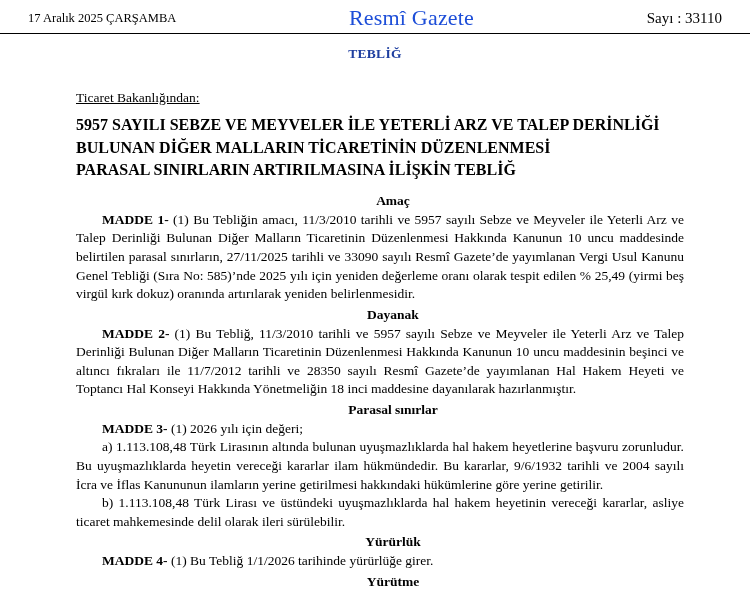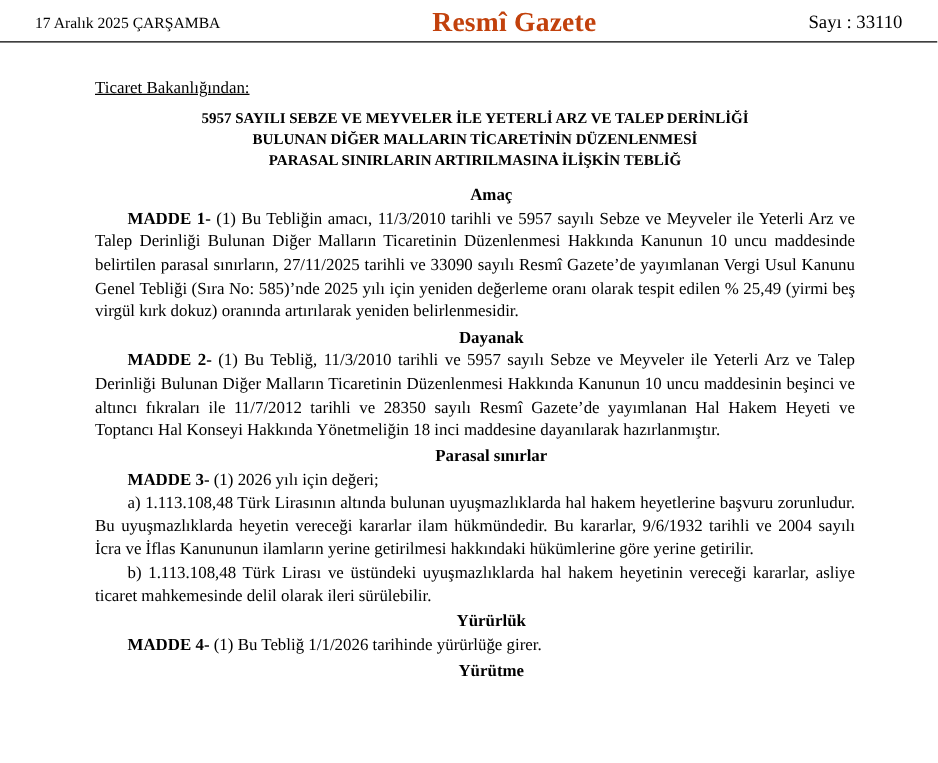--- a/index.html
+++ b/index.html
@@ -37,22 +37,22 @@
     color: #000;
     white-space: nowrap;
     flex: 0 0 auto;
     padding-left: 14px;
   }
   .masthead-title {
     flex: 1 1 auto;
     text-align: center;
     font-family: "Liberation Serif", serif;
     font-size: 22px;
-    font-weight: bold;
-    color: #c2410c;
+    font-weight: normal;
+    color: #1d4ed8;
     letter-spacing: 0.2px;
   }
   .masthead-issue {
     font-family: "Liberation Serif", serif;
     font-size: 15px;
     color: #000;
     white-space: nowrap;
     flex: 0 0 auto;
     padding-right: 14px;
   }
@@ -79,22 +79,22 @@
     box-sizing: border-box;
     padding: 0 66px 0 76px;
     margin-top: 28px;
   }
   .issuer {
     font-size: 13.5px;
     text-decoration: underline;
     margin-bottom: 8px;
   }
   .doc-title {
-    text-align: center;
-    font-size: 12px;
+    text-align: left;
+    font-size: 16px;
     font-weight: bold;
     line-height: 1.42;
     margin: 0 0 10px 0;
   }
   .doc-title div {
     white-space: nowrap;
   }
   .heading {
     font-size: 13.5px;
     font-weight: bold;
@@ -120,20 +120,21 @@
 
 <div class="page">
 
   <div class="masthead">
     <div class="masthead-date">17 Aralık 2025 ÇARŞAMBA</div>
     <div class="masthead-title">Resmî Gazete</div>
     <div class="masthead-issue">Sayı : 33110</div>
   </div>
   <hr class="rule">
 
+  <div class="section-label">TEBLİĞ</div>
 
   <div class="content">
 
     <div class="issuer">Ticaret Bakanlığından:</div>
 
     <div class="doc-title">
       <div>5957 SAYILI SEBZE VE MEYVELER İLE YETERLİ ARZ VE TALEP DERİNLİĞİ</div>
       <div>BULUNAN DİĞER MALLARIN TİCARETİNİN DÜZENLENMESİ</div>
       <div>PARASAL SINIRLARIN ARTIRILMASINA İLİŞKİN TEBLİĞ</div>
     </div>

